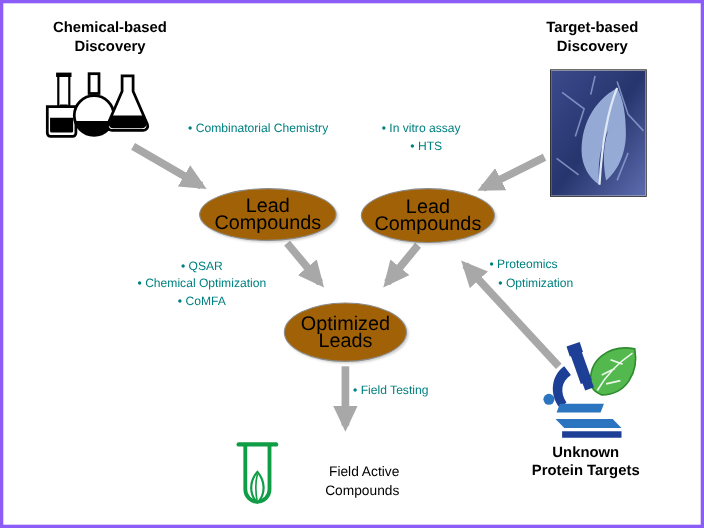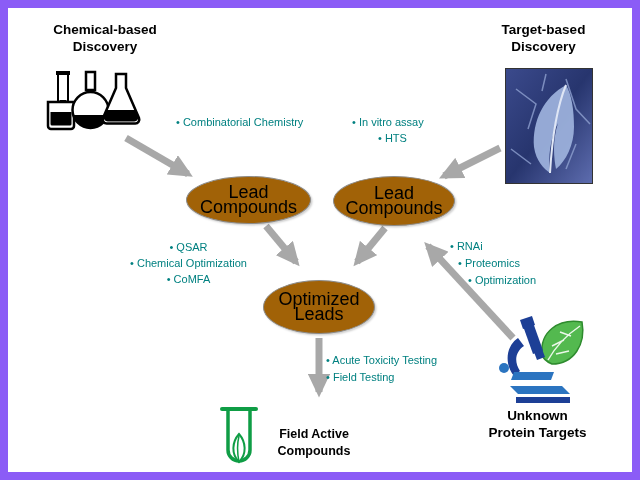--- a/index.html
+++ b/index.html
@@ -1,37 +1,37 @@
 <!DOCTYPE html>
 <html><head>
 <meta charset="utf-8">
 <style>
   * { margin:0; padding:0; box-sizing:border-box; }
   html,body { width:640px; height:480px; background:#fff; font-family:"Liberation Sans",sans-serif; }
-  #canvas { position:relative; width:640px; height:480px; background:#fff; border:8px solid #8b5cf6; overflow:hidden; }
+  #canvas { position:relative; width:640px; height:480px; background:#fff; border:3px solid #8b5cf6; overflow:hidden; }
   .abs { position:absolute; }
   .header { font-weight:bold; font-size:13.5px; line-height:17px; color:#000; text-align:center; z-index:4; }
   .header .line, .label .line, .ellipse .line { display:block; }
   .bullets { color:#008080; font-size:11px; line-height:16px; z-index:4; }
   .bullets .bullet-item::before { content:"\2022  "; }
   .bullets.centered { text-align:center; }
   .chem-methods .bullet-item:nth-child(2) { margin-left:14px; }
   .target-methods .bullet-item:nth-child(2) { margin-left:26px; }
   .targetid-methods { line-height:17px; }
   .targetid-methods .bullet-item:nth-child(2) { margin-left:8px; }
   .targetid-methods .bullet-item:nth-child(3) { margin-left:18px; }
   .targetid-methods .bullet-item:nth-child(4) { margin-left:26px; }
   .testing-methods { line-height:17px; }
   .ellipse { background:#a16207; border:1.5px solid #8c8c8c; border-radius:50%;
              display:flex; align-items:center; justify-content:center; text-align:center;
              font-size:18px; line-height:15px; color:#000; z-index:5;
              box-shadow:1.5px 1.5px 2px rgba(0,0,0,0.18); }
   svg.arrows { position:absolute; left:0; top:0; z-index:1; }
   .icon { z-index:3; }
-  .label { color:#000; text-align:center; z-index:4;font-weight:bold; }
+  .label { color:#000; text-align:right; z-index:4; }
   .photo { border:1px solid #333; }
 </style>
 </head>
 <body>
 
 <div id="canvas">
 
   <svg class="arrows" width="640" height="480" viewBox="0 0 640 480">
     <defs>
       <marker id="arrowhead" markerWidth="3.6" markerHeight="3.2" refX="2.6" refY="1.6" orient="auto">
@@ -111,34 +111,32 @@
     </div>
   </div>
 
   <div class="bullets centered abs" style="left:98px; top:231px; width:165px;">
     <div class="bullet-item">QSAR</div>
     <div class="bullet-item">Chemical Optimization</div>
     <div class="bullet-item">CoMFA</div>
   </div>
 
   <div class="bullets targetid-methods abs" style="left:442px; top:230px; width:135px;">
-    <div class="bullet-item">RNAi</div>
     <div class="bullet-item">Proteomics</div>
     <div class="bullet-item">Optimization</div>
   </div>
 
   <div class="ellipse abs" style="left:255px; top:272px; width:112px; height:54px;">
     <div>
       <span class="line">Optimized</span>
       <span class="line">Leads</span>
     </div>
   </div>
 
   <div class="bullets testing-methods abs" style="left:318px; top:344px; width:150px;">
-    <div class="bullet-item">Acute Toxicity Testing</div>
     <div class="bullet-item">Field Testing</div>
   </div>
 
   <div class="icon abs" style="left:208px; top:396px; width:46px; height:72px;">
     <svg width="46" height="72" viewBox="0 0 46 72">
       <path d="M6 5 H40" stroke="#0f9d45" stroke-width="4" stroke-linecap="round" fill="none"></path>
       <path d="M12 5 V46 a11 11 0 0 0 22 0 V5" fill="none" stroke="#0f9d45" stroke-width="3.5"></path>
       <path d="M23 58 C15 50 16 38 23 30 C30 38 31 50 23 58 z" fill="#fff" stroke="#0f9d45" stroke-width="2"></path>
       <path d="M23 58 C21 48 21 40 23 32" stroke="#0f9d45" stroke-width="1.5" fill="none"></path>
     </svg>

